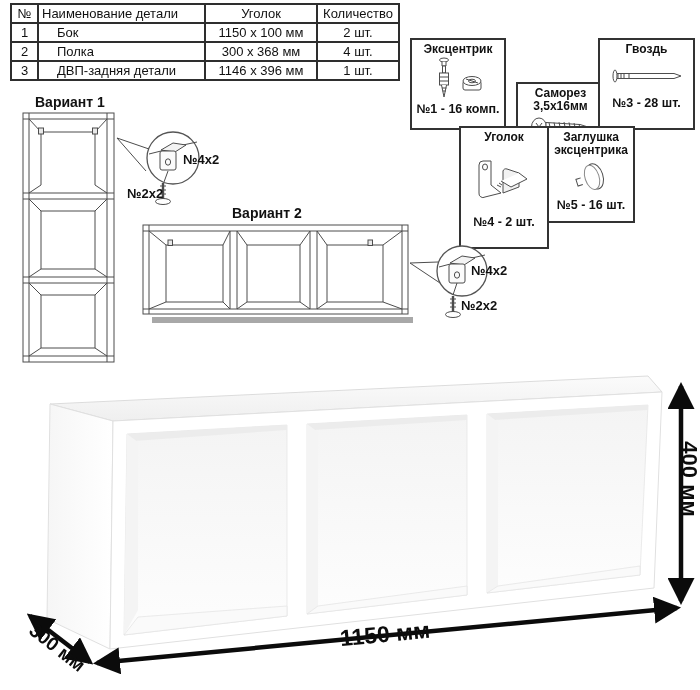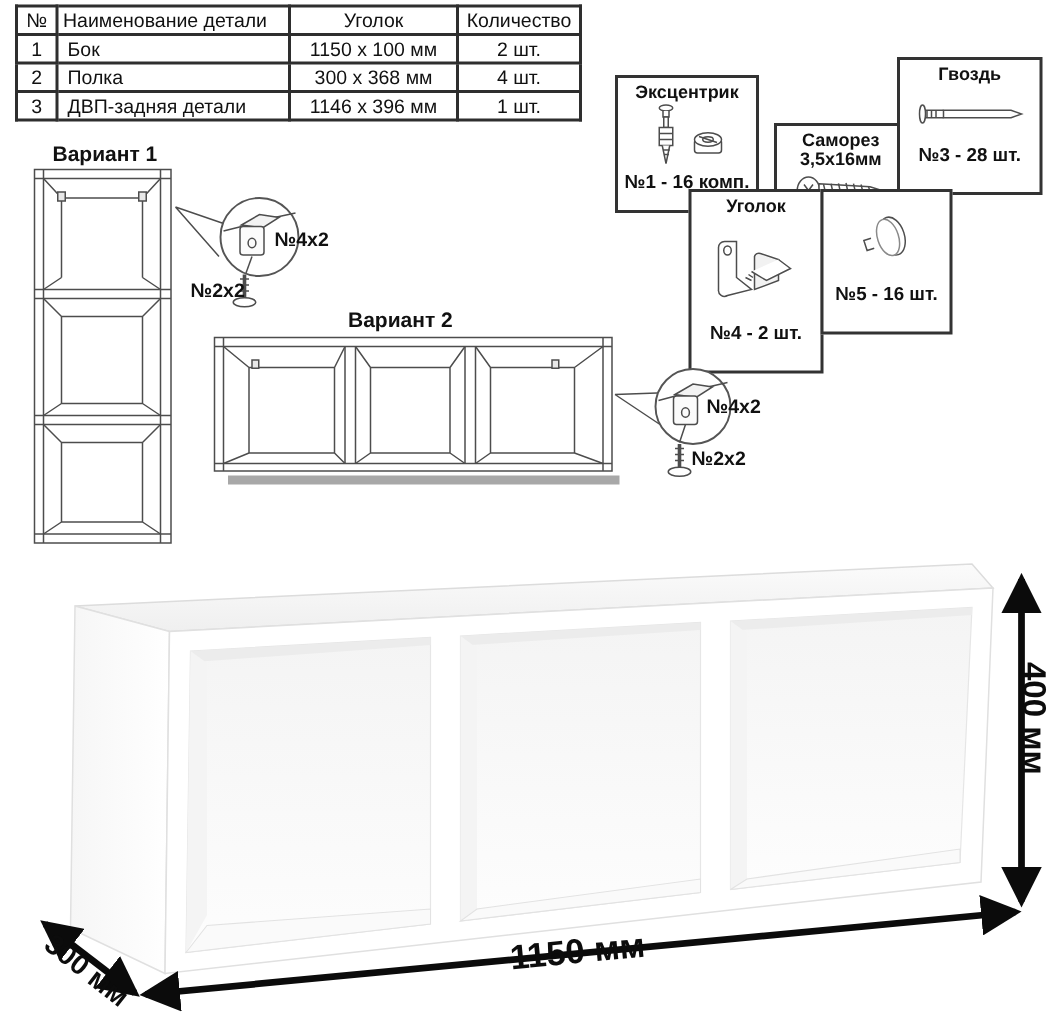--- a/index.html
+++ b/index.html
@@ -6,21 +6,21 @@
   body{width:700px;height:690px;position:relative;overflow:hidden;
        font-family:"Liberation Sans","DejaVu Sans",sans-serif;color:#111;}
   .abs{position:absolute;}
 
   
   .parts-table{left:10px;top:3px;}
   .parts-table table{border-collapse:collapse;}
   .parts-table td{border:2px solid #2e2e2e;font-size:13px;line-height:15px;
                   padding:0 3px;height:17px;text-align:center;white-space:nowrap;background:#fff;}
   .parts-table td.c-num{width:19px;}
-  .parts-table td.c-name{width:144px;text-align:left;padding-left:6px;}
+  .parts-table td.c-name{width:144px;text-align:left;padding-left:18px;}
   .parts-table td.c-size{width:104px;}
   .parts-table td.c-qty{width:74px;}
 
   
   .hw-cell{position:absolute;background:#fff;border:2px solid #333;
            display:flex;flex-direction:column;align-items:center;box-sizing:border-box;}
   .hw-title{font-size:12px;font-weight:bold;text-align:center;line-height:1.12;padding-top:3px;}
   .hw-icn{flex:1;display:flex;align-items:center;justify-content:center;}
   .hw-count{font-size:12.5px;font-weight:bold;text-align:center;padding-bottom:18px;white-space:nowrap;}
 
@@ -65,21 +65,21 @@
     <tr>
       <td class="c-num">3</td>
       <td class="c-name">ДВП-задняя детали</td>
       <td class="c-size">1146 x 396 мм</td>
       <td class="c-qty">1 шт.</td>
     </tr>
   </tbody>
     </table>
 </div>
 
-<div class="hw-cell" style="left:410px;top:38px;width:96px;height:92px;margin-top:12px;">
+<div class="hw-cell" style="left:410px;top:38px;width:96px;height:92px;">
   <div class="hw-title">Эксцентрик</div>
   <div class="hw-icn">
     <svg width="62" height="46" viewBox="0 0 62 46">
       <g class="line">
         <ellipse cx="17" cy="4" rx="4.5" ry="2" class="lineF"></ellipse>
         <path d="M15,6 v4 h4 v-4" class="lineF"></path>
         <rect x="15.5" y="10" width="3" height="7" class="lineF"></rect>
         <rect x="12.5" y="17" width="9" height="12" class="lineF"></rect>
         <line x1="12.5" y1="21" x2="21.5" y2="21"></line>
           <line x1="12.5" y1="25" x2="21.5" y2="25"></line>
@@ -140,20 +140,21 @@
         <path d="M30,14 a3,3 0 0 1 4,-2 l12,4 l0,14 l-16,6 Z" style="fill:#f2f2f2"></path>
         <path d="M46,16 l8,6 l-16,8 l-10,-6" class="lineF"></path>
         <path d="M24,28 l4,2 m-2,-4 l3,2"></path>
       </g>
     </svg>
   </div>
   <div class="hw-count">№4 - 2 шт.</div>
 </div>
 
 <div class="hw-cell" style="left:547px;top:126px;width:88px;height:97px;">
+  <div class="hw-title">Заглушка эксцентрика</div>
   <div class="hw-icn">
     <svg width="40" height="40" viewBox="0 0 40 40">
       <g class="line" transform="rotate(-18 22 19)">
         <ellipse cx="24" cy="19" rx="8" ry="13" class="lineF"></ellipse>
         <ellipse cx="21" cy="19" rx="7" ry="12.5" style="fill:#fff;stroke:#8a8a8a"></ellipse>
         <path d="M10,16 h-5 v7 h5" class="lineF"></path>
       </g>
     </svg>
   </div>
   <div class="hw-count">№5 - 16 шт.</div>

